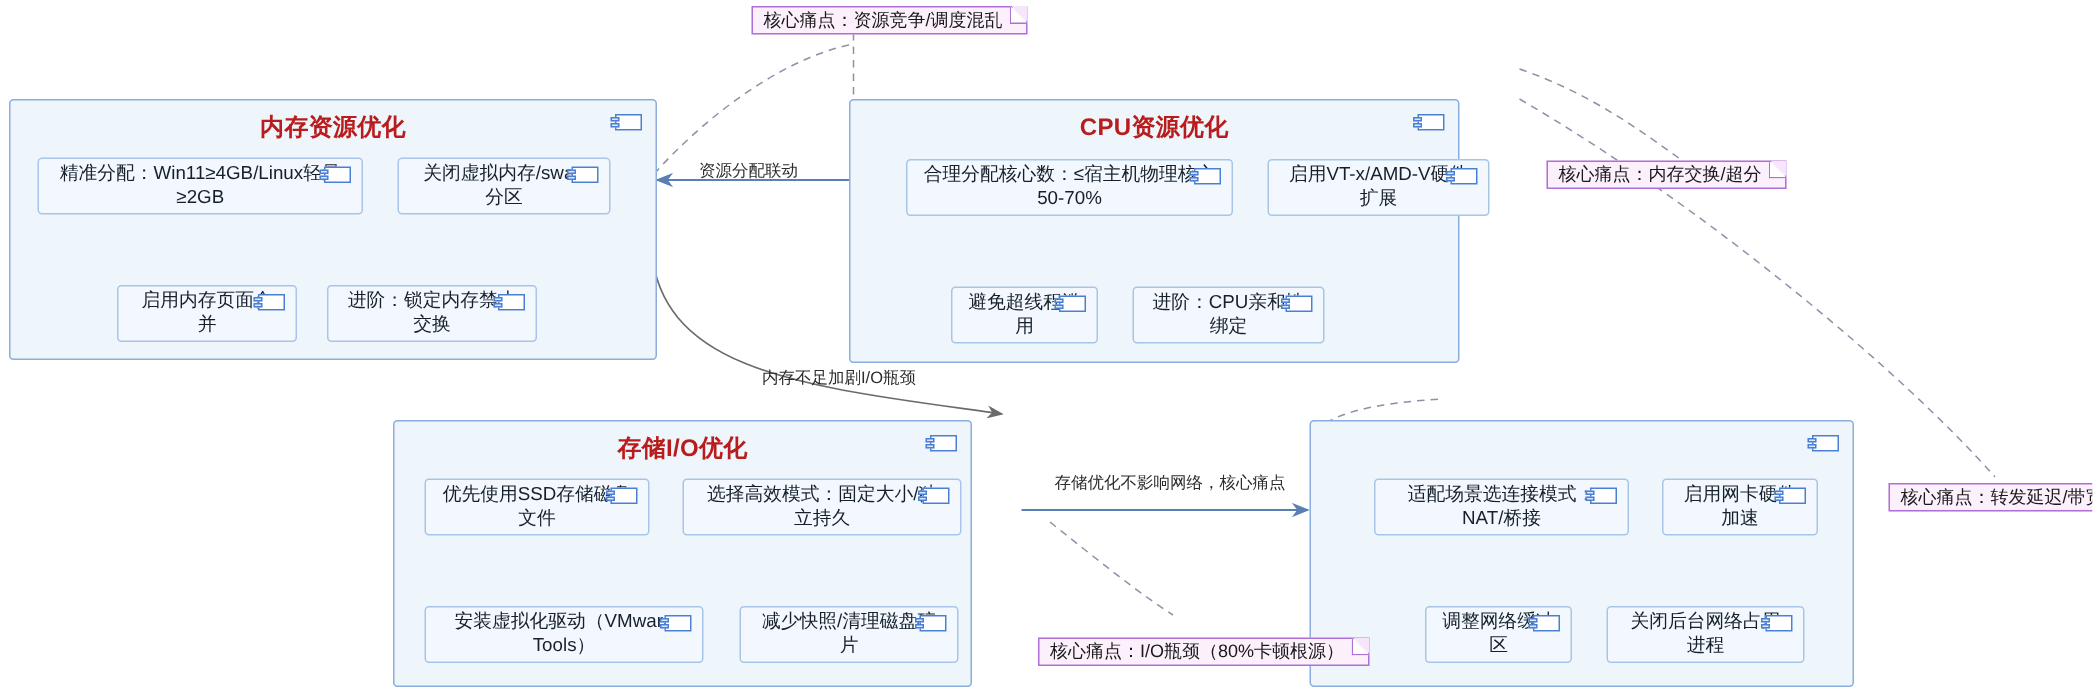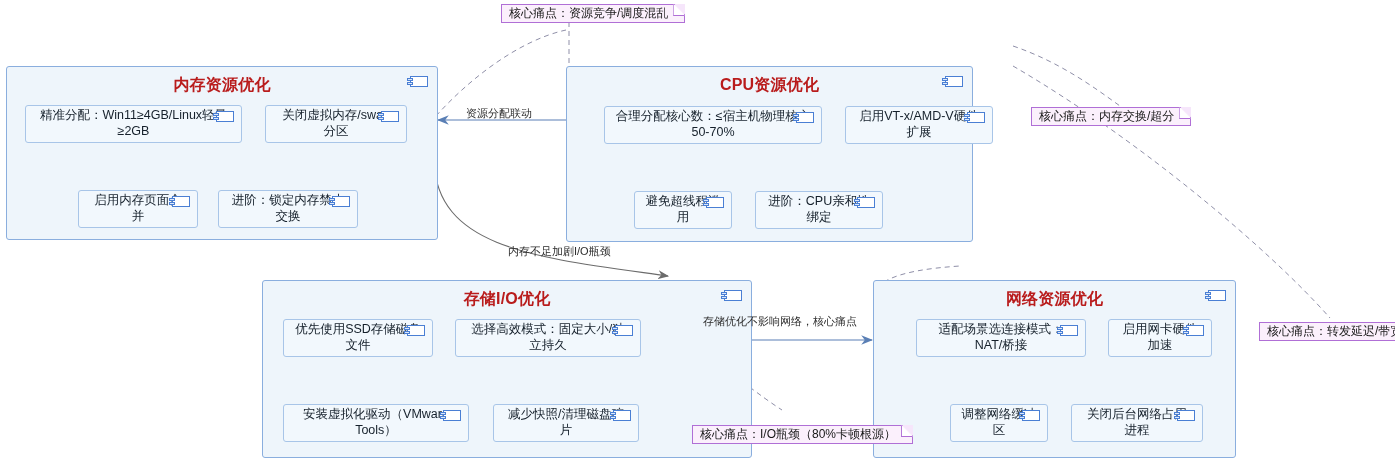--- a/index.html
+++ b/index.html
@@ -98,21 +98,21 @@
     <div class="comp" style="left:67px;top:124px;width:98px;height:38px;">
       <span class="cicon"></span>
       <span class="comp-label">避免超线程滥用</span>
     </div>
     <div class="comp" style="left:188px;top:124px;width:128px;height:38px;">
       <span class="cicon"></span>
       <span class="comp-label">进阶：CPU亲和性绑定</span>
     </div>
   </div>
 
-  <div class="pkg" style="left:262px;top:280px;width:490px;height:178px;">
+  <div class="pkg" style="left:262px;top:280px;width:386px;height:178px;">
     <span class="cicon"></span>
     <div class="pkg-title">存储I/O优化</div>
     <div class="comp" style="left:20px;top:38px;width:150px;height:38px;">
       <span class="cicon"></span>
       <span class="comp-label">优先使用SSD存储磁盘文件</span>
     </div>
     <div class="comp" style="left:192px;top:38px;width:186px;height:38px;">
       <span class="cicon"></span>
       <span class="comp-label">选择高效模式：固定大小/独立持久</span>
     </div>
@@ -121,21 +121,20 @@
       <span class="comp-label">安装虚拟化驱动（VMware Tools）</span>
     </div>
     <div class="comp" style="left:230px;top:123px;width:146px;height:38px;">
       <span class="cicon"></span>
       <span class="comp-label">减少快照/清理磁盘碎片</span>
     </div>
   </div>
 
   <div class="pkg" style="left:873px;top:280px;width:363px;height:178px;">
     <span class="cicon"></span>
-    <div class="pkg-title">网络资源优化</div>
     <div class="comp" style="left:42px;top:38px;width:170px;height:38px;">
       <span class="cicon"></span>
       <span class="comp-label">适配场景选连接模式：NAT/桥接</span>
     </div>
     <div class="comp" style="left:234px;top:38px;width:104px;height:38px;">
       <span class="cicon"></span>
       <span class="comp-label">启用网卡硬件加速</span>
     </div>
     <div class="comp" style="left:76px;top:123px;width:98px;height:38px;">
       <span class="cicon"></span>

